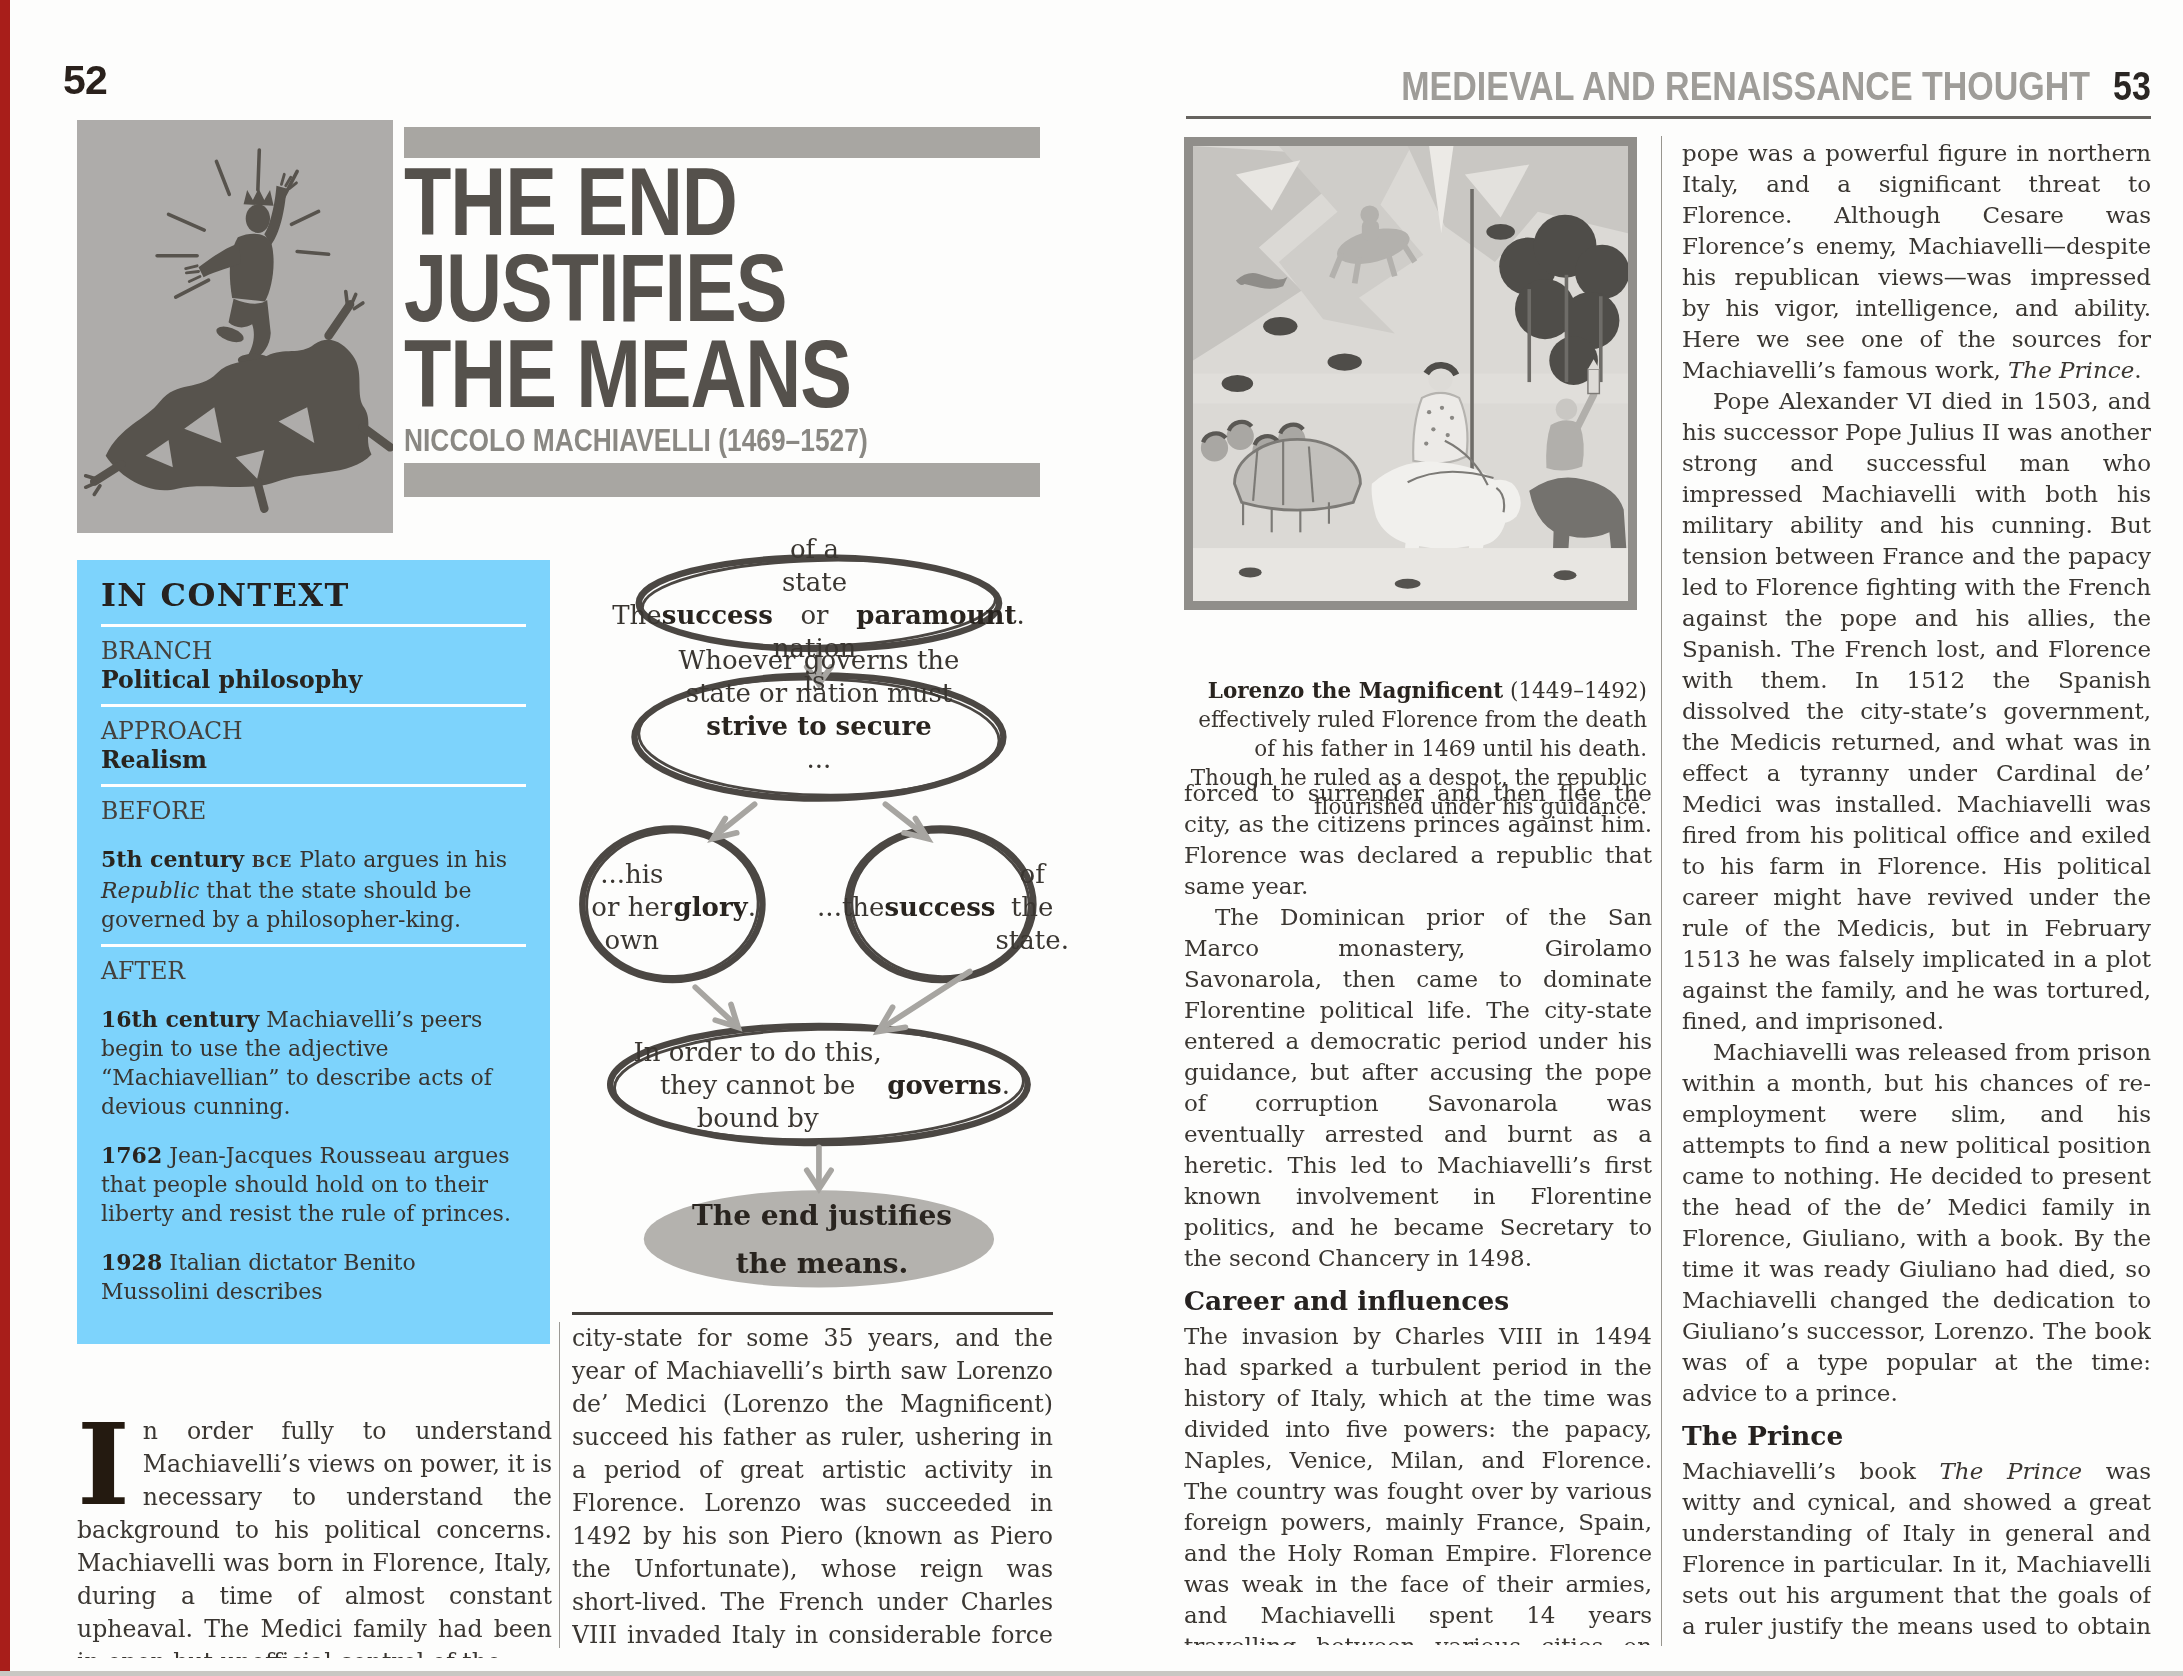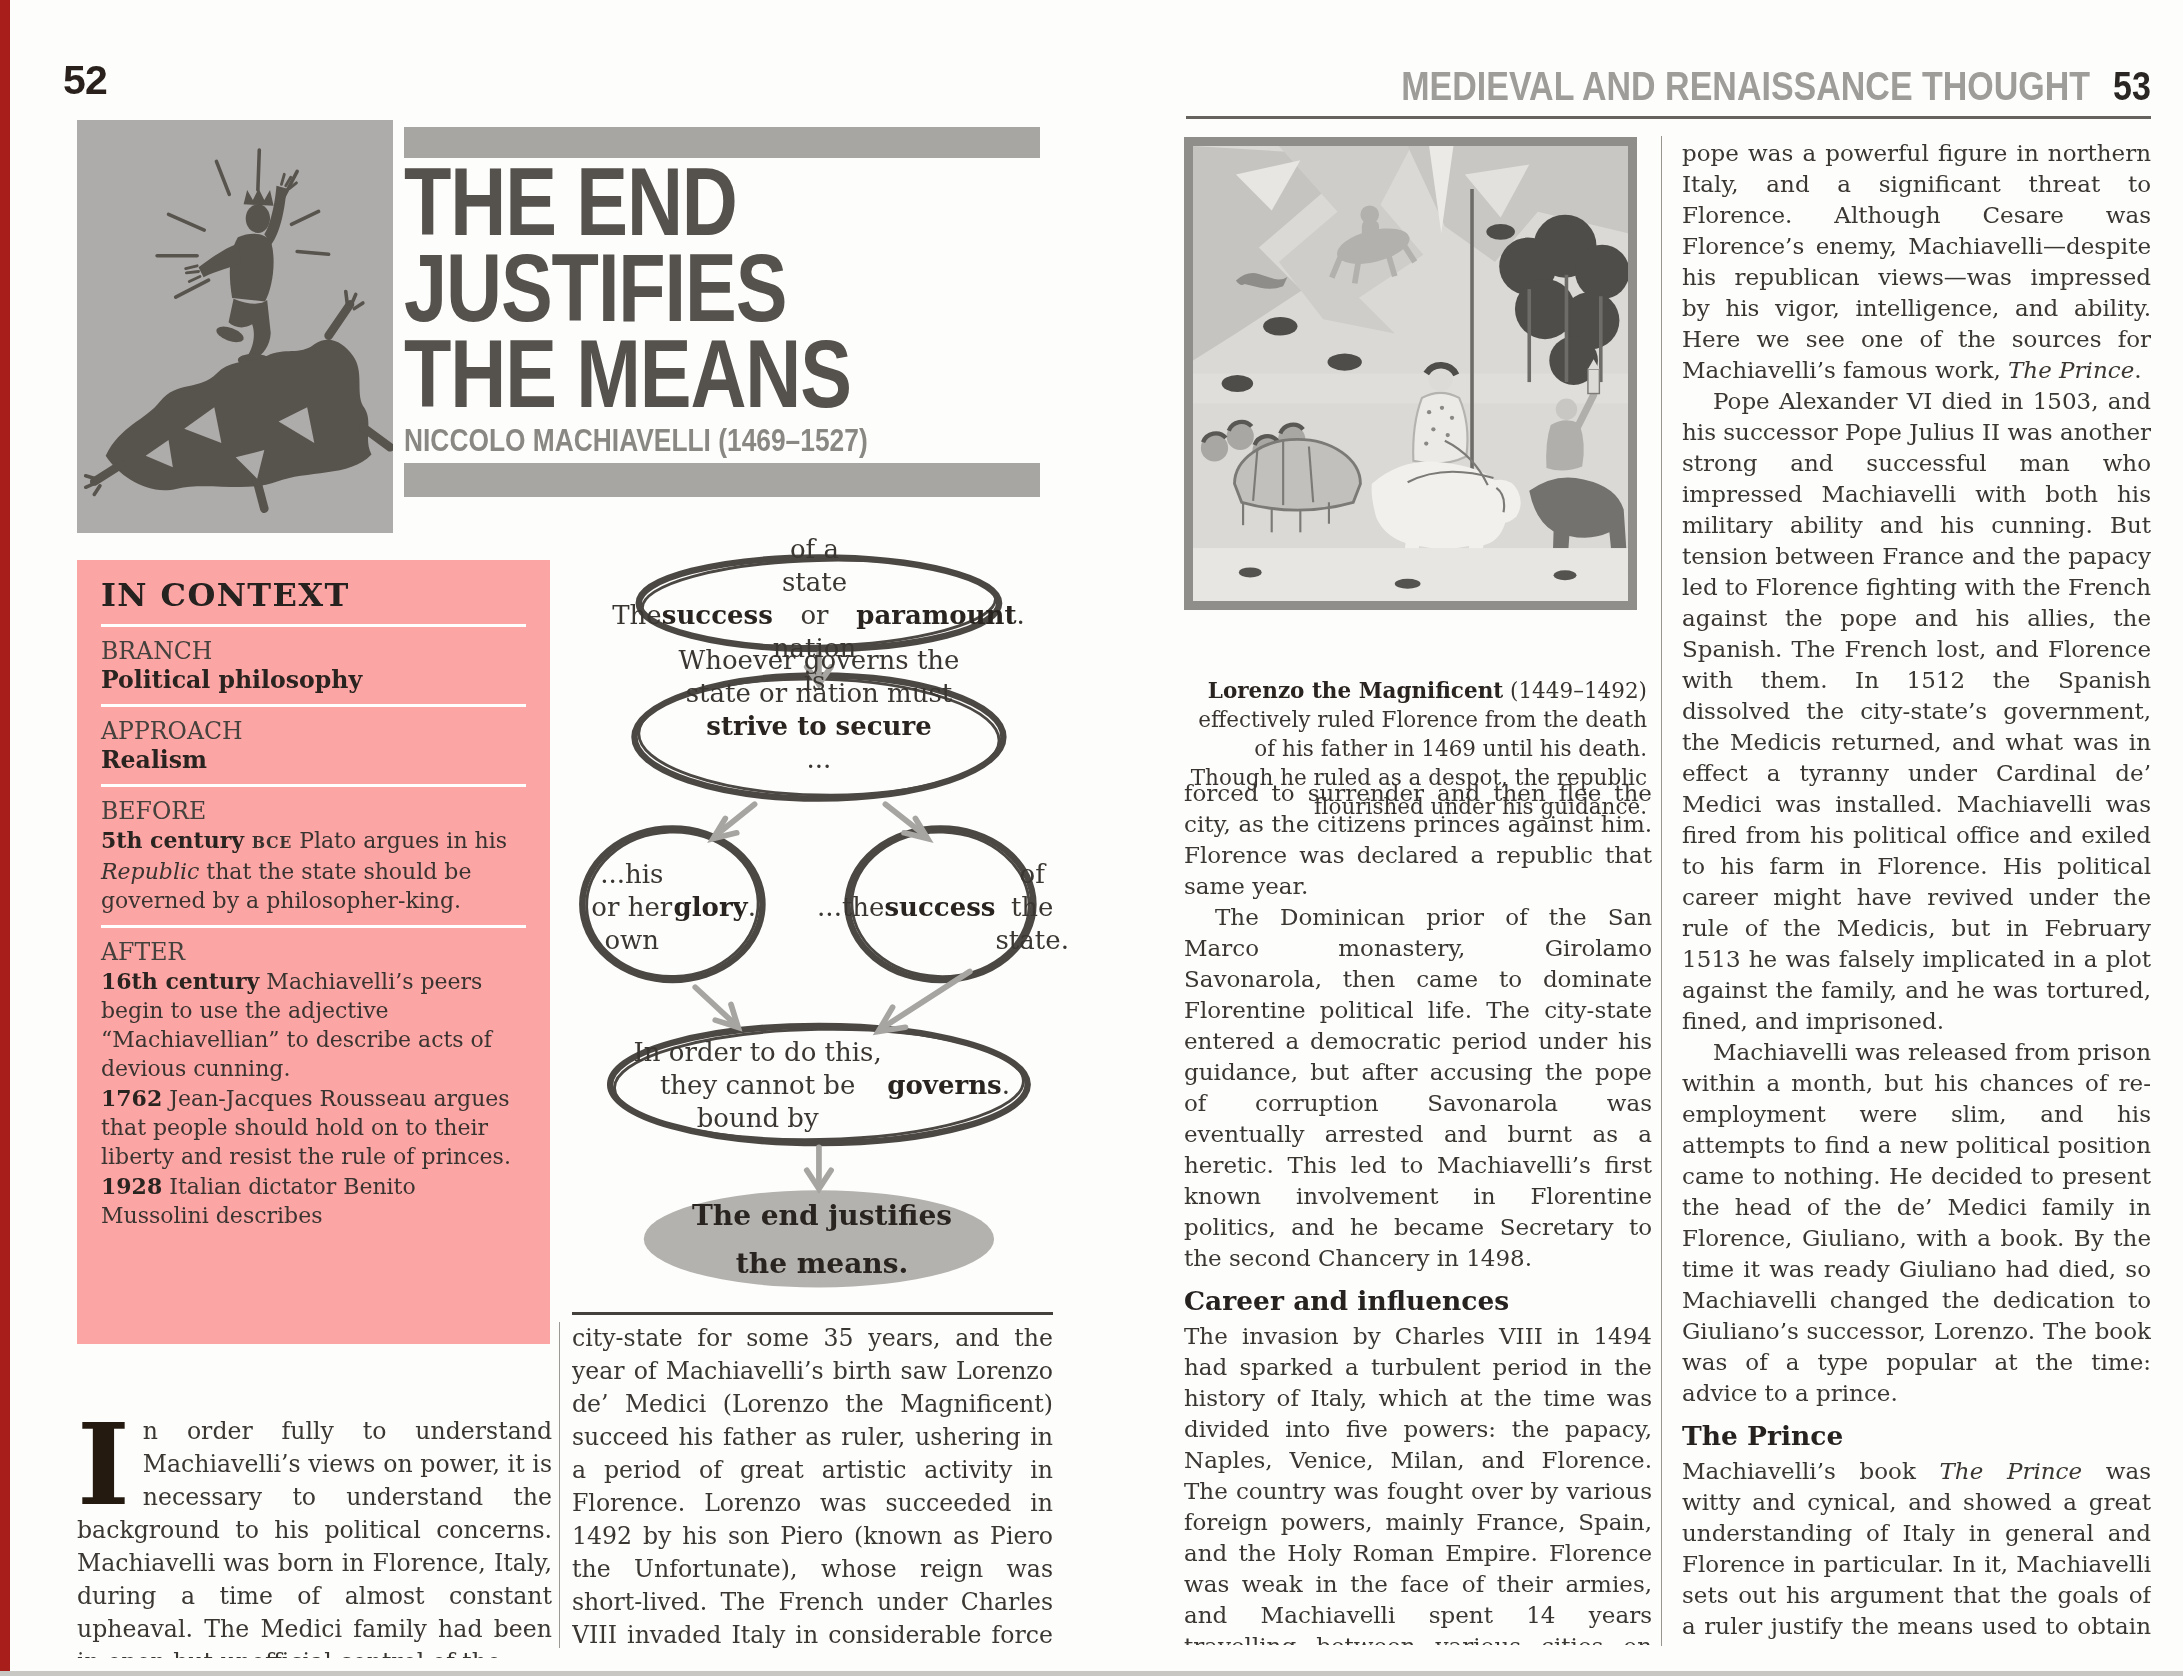--- a/index.html
+++ b/index.html
@@ -14,27 +14,27 @@
   .scx80{transform:scaleX(0.80);transform-origin:left top;}
   .scx85r{transform:scaleX(0.85);transform-origin:right top;}
   
   #page-num-left{left:63px;top:57px;font-size:41px;color:#2a211c;letter-spacing:-0.7px;}
   #king-box{left:77px;top:120px;width:316px;height:413px;background:#aeacaa;}
   #title-bar-top{left:404px;top:127px;width:636px;height:31px;background:#a8a6a2;}
   #title-block{left:404px;top:159px;color:#55514c;font-size:97px;line-height:86px;letter-spacing:-1.4px;}
   #subtitle{left:404px;top:423px;color:#8a8883;font-size:31px;letter-spacing:0px;transform:scaleX(0.85);transform-origin:left top;}
   #title-bar-bottom{left:404px;top:463px;width:636px;height:34px;background:#a8a6a2;}
   
-  #in-context{left:77px;top:560px;width:473px;height:784px;background:#fca5a5;box-sizing:border-box;
+  #in-context{left:77px;top:560px;width:473px;height:784px;background:#7dd3fc;box-sizing:border-box;
               padding:15.7px 24px;overflow:hidden;}
   #in-context .hd{font-size:32px;font-weight:bold;color:#262220;letter-spacing:1.4px;margin:0 0 10px 0;}
   #in-context .wrule{height:2.9px;background:#ffffff;margin:10px 0;}
   #in-context .lab{font-size:23.6px;color:#45413c;margin:2.9px 0 0 0;}
   #in-context .val{font-size:23.6px;font-weight:bold;color:#29241f;margin:1.4px 0 4.3px 0;}
-  #in-context .item{font-size:22px;line-height:29px;margin:1px 0 0 0;color:#39342f;}
+  #in-context .item{font-size:22px;line-height:29px;margin:20px 0 0 0;color:#39342f;}
   .seg-b{font-weight:bold;color:#29241f;}
   .seg-i{font-style:italic;}
   .seg-sc{font-size:0.72em;font-weight:bold;letter-spacing:0.7px;}
   .seg-r{}
   
   #flow-svg{left:572px;top:554px;}
   .flowtext{position:absolute;display:flex;align-items:center;justify-content:center;text-align:center;
             font-size:26px;line-height:33px;color:#3a3631;}
   .flowtext.final{font-size:28px;line-height:48px;color:#2e2a25;}
   

